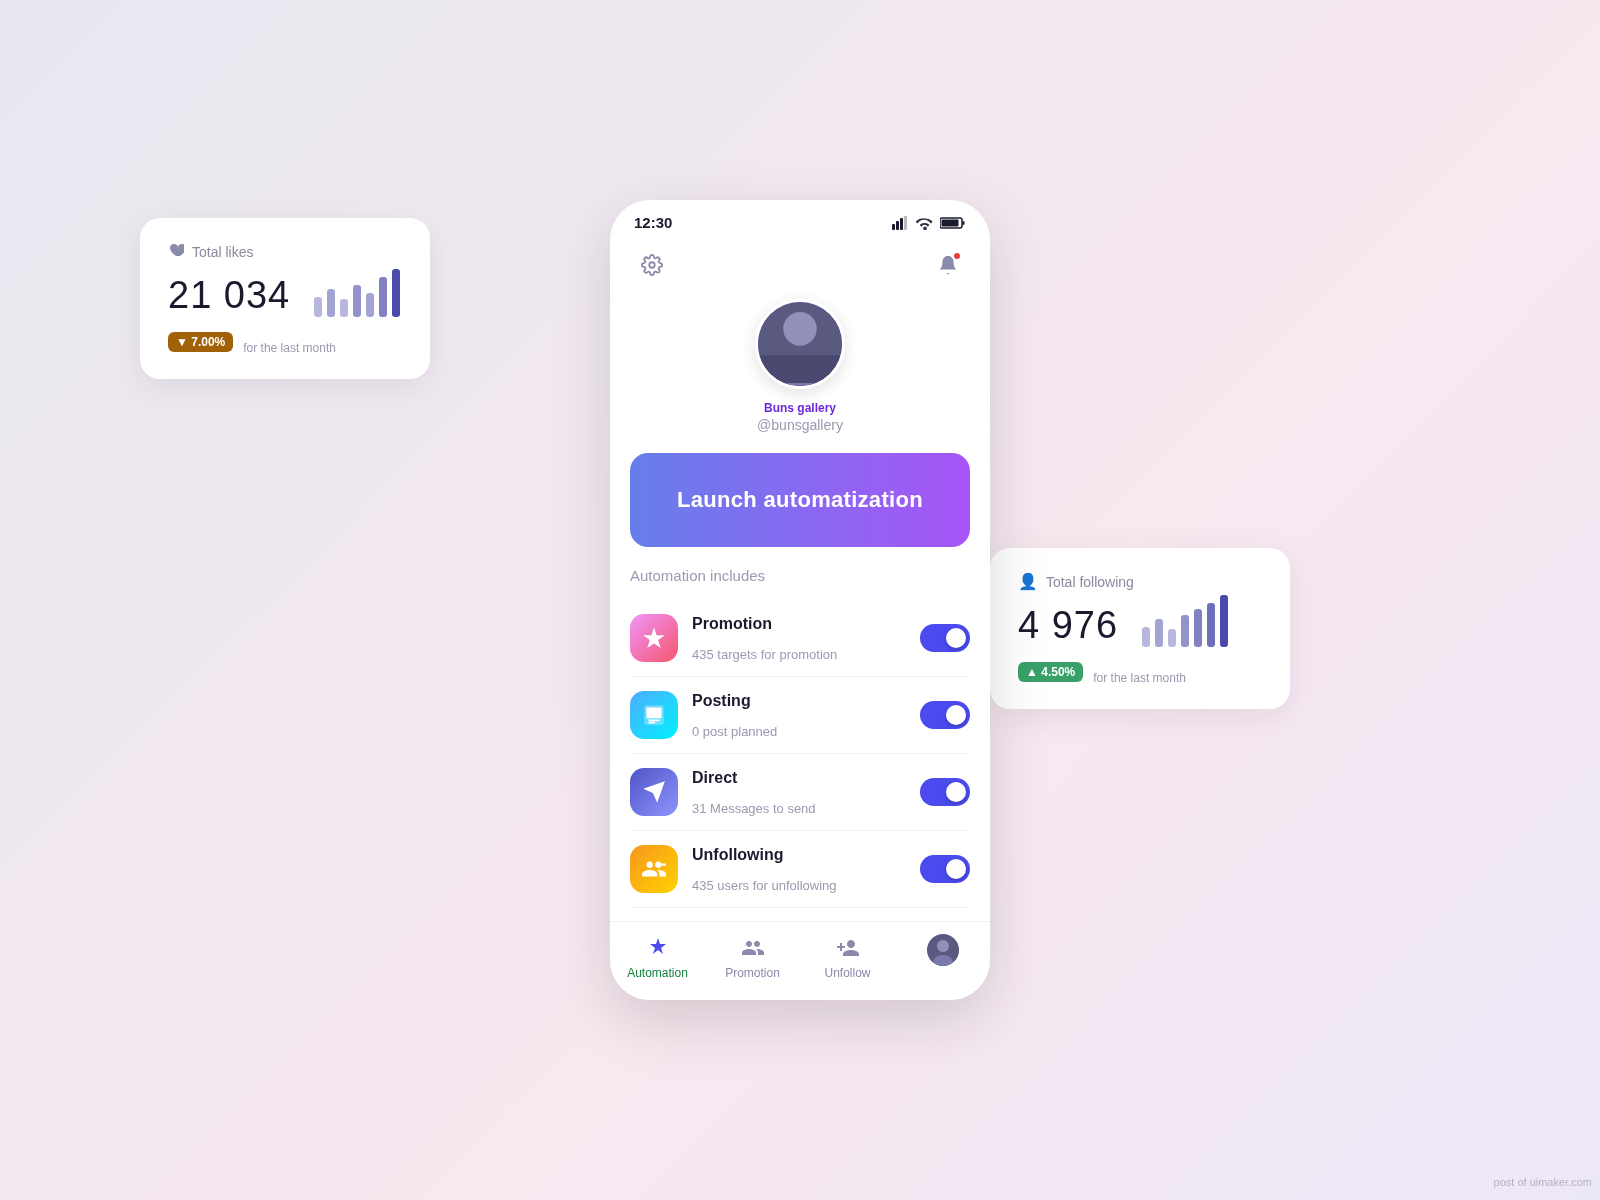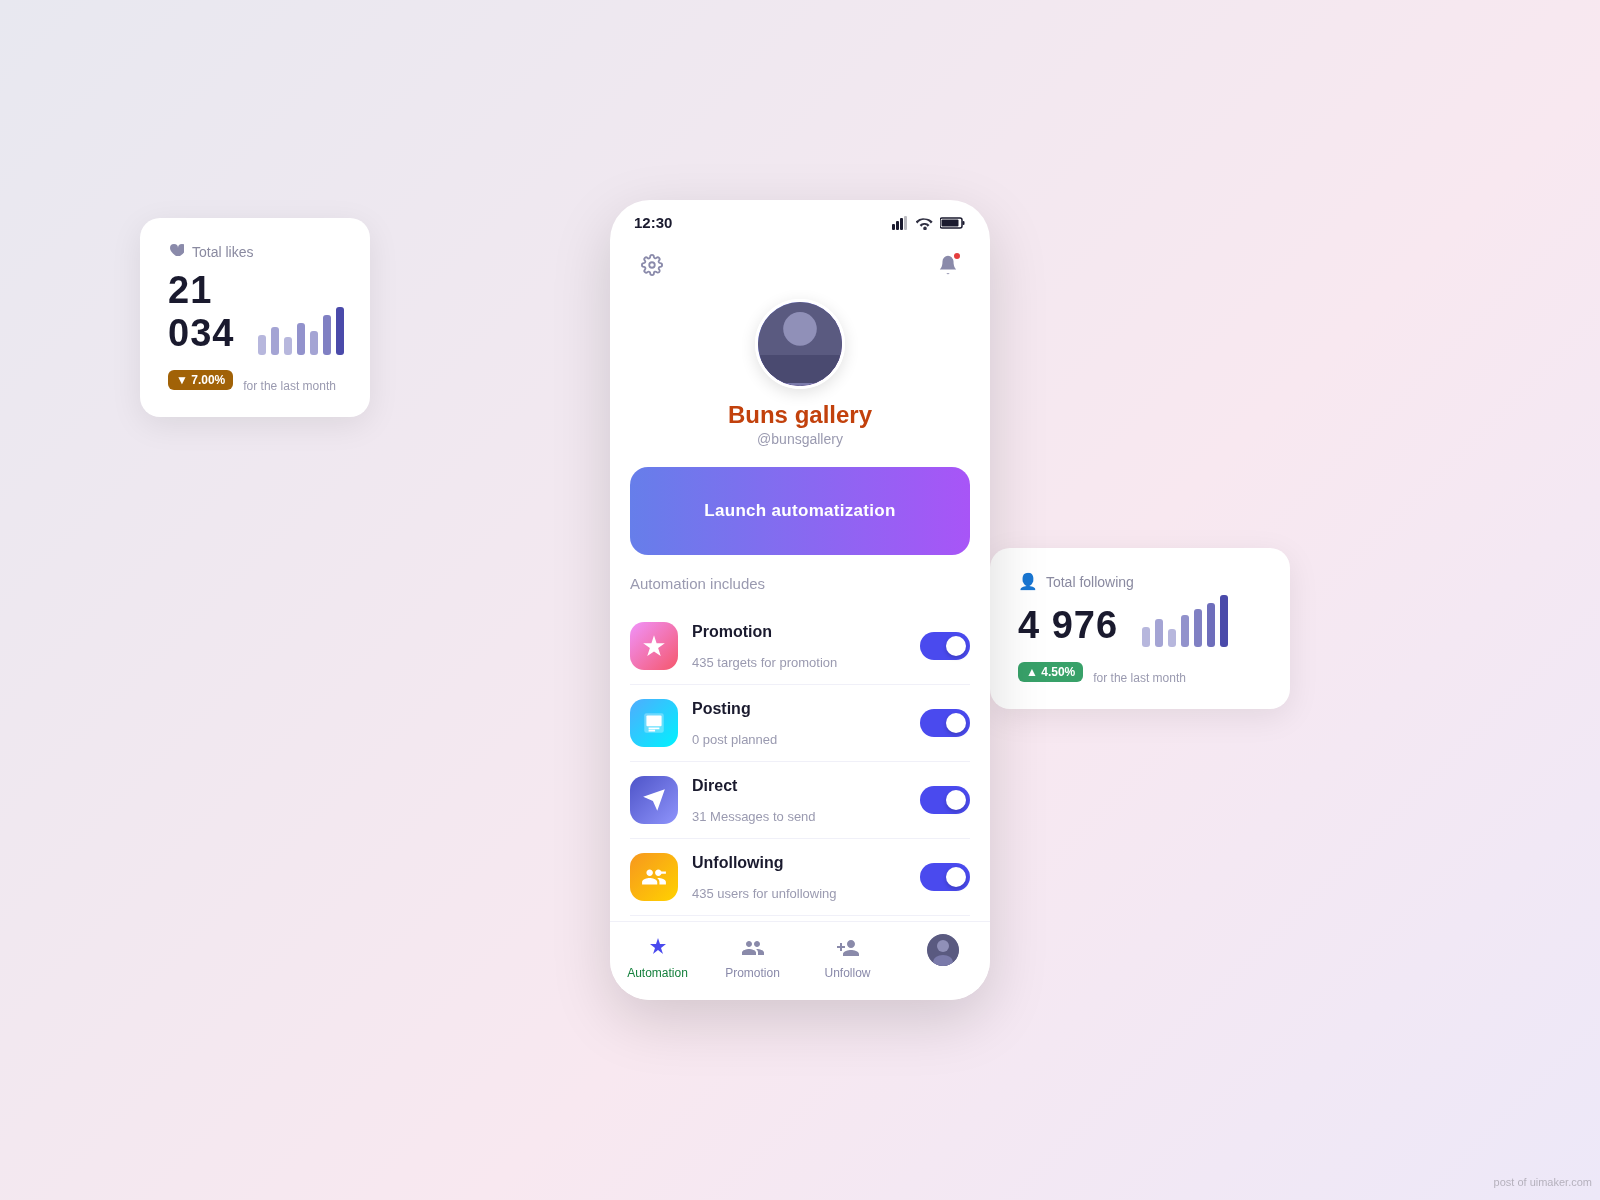--- a/index.html
+++ b/index.html
@@ -11,41 +11,41 @@
       font-family: -apple-system, BlinkMacSystemFont, 'Segoe UI', sans-serif;
       background: linear-gradient(135deg, #e8e8f0 0%, #f0e8f0 30%, #f8e8f0 60%, #ede8f8 100%);
       position: relative;
     }
 
     
     .likes-card {
       position: absolute;
       left: 140px;
       top: 218px;
-      width: 230px;
+      width: 290px;
       background: white;
       border-radius: 20px;
       padding: 24px 28px;
       box-shadow: 0 8px 32px rgba(0,0,0,0.08);
     }
 
     .card-header {
       display: flex;
       align-items: center;
       gap: 8px;
       color: #8a8aa0;
       font-size: 14px;
       margin-bottom: 8px;
     }
 
     .heart-icon svg { width: 16px; height: 16px; }
 
     .card-value {
       font-size: 38px;
-      font-weight: 700;
+      font-weight: 400;
       color: #1a1a2e;
       letter-spacing: 1px;
       display: flex;
       align-items: flex-end;
       gap: 16px;
     }
 
     .bar {
       width: 8px;
       border-radius: 3px;
@@ -202,23 +202,23 @@
       background: linear-gradient(160deg, #a0a0c0 0%, #606080 40%, #303050 100%);
       border-radius: 50%;
       display: flex;
       align-items: flex-end;
       justify-content: center;
       overflow: hidden;
     }
 
     
     .profile-name {
-      font-size: 24px;
+      font-size: 12px;
       font-weight: 700;
-      color: #c2410c;
+      color: #6d28d9;
     }
 
     .profile-handle {
       font-size: 14px;
       color: #9a9ab0;
       margin-top: 2px;
     }
 
     
     .phone-content {
@@ -226,21 +226,21 @@
       flex: 1;
     }
 
     .launch-btn {
       width: 100%;
       padding: 34px;
       border-radius: 18px;
       border: none;
       background: linear-gradient(90deg, #667eea, #a855f7);
       color: white;
-      font-size: 17px;
+      font-size: 22px;
       font-weight: 600;
       cursor: pointer;
       letter-spacing: 0.3px;
       margin-bottom: 20px;
     }
 
     .automation-label {
       font-size: 15px;
       color: #9a9ab0;
       margin-bottom: 16px;

